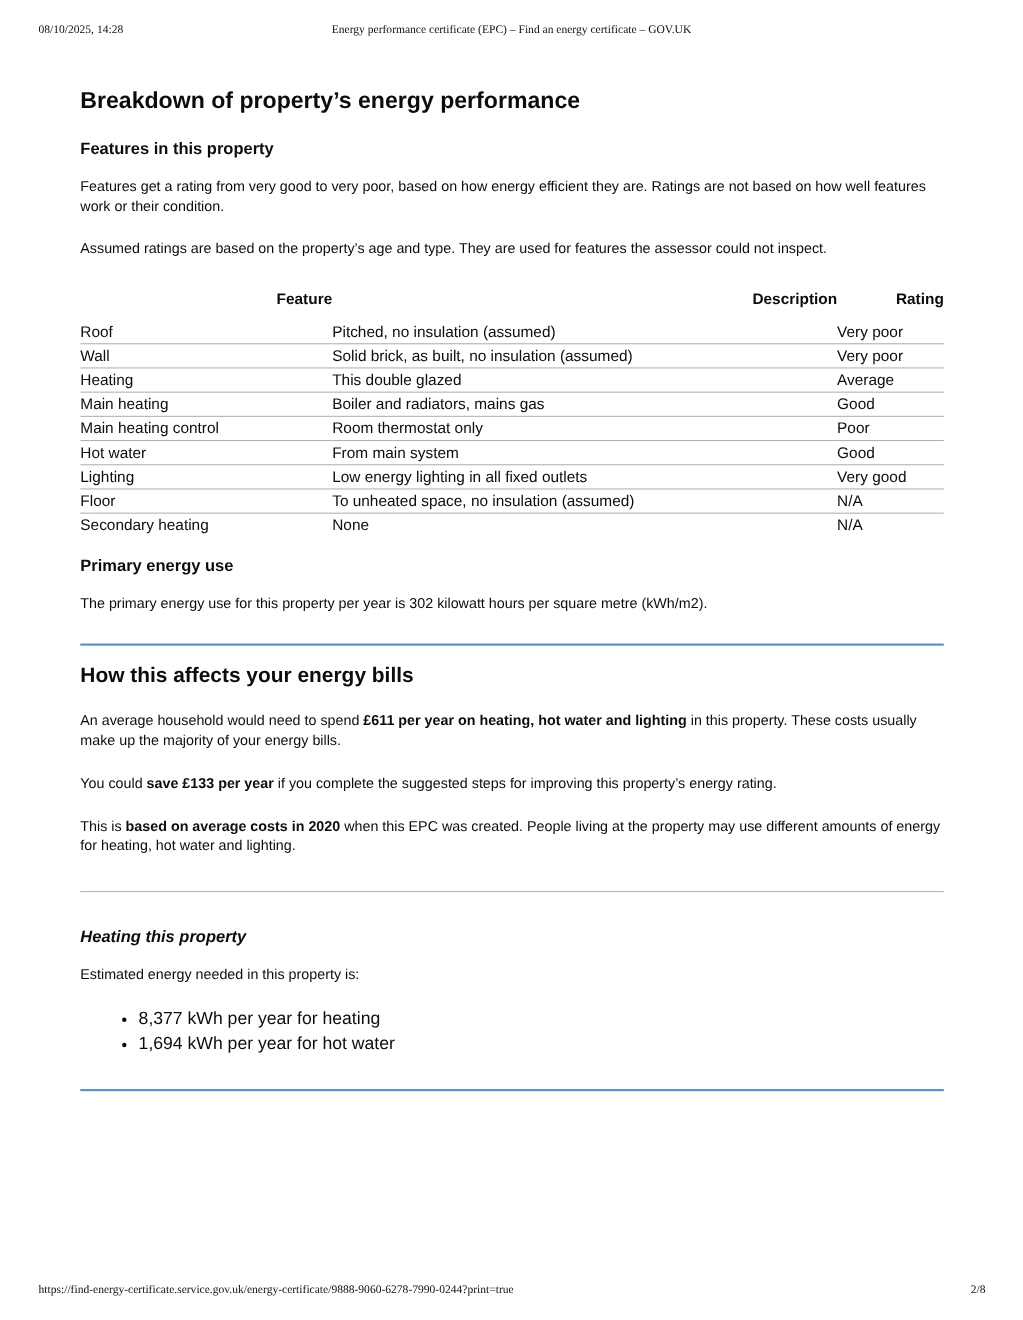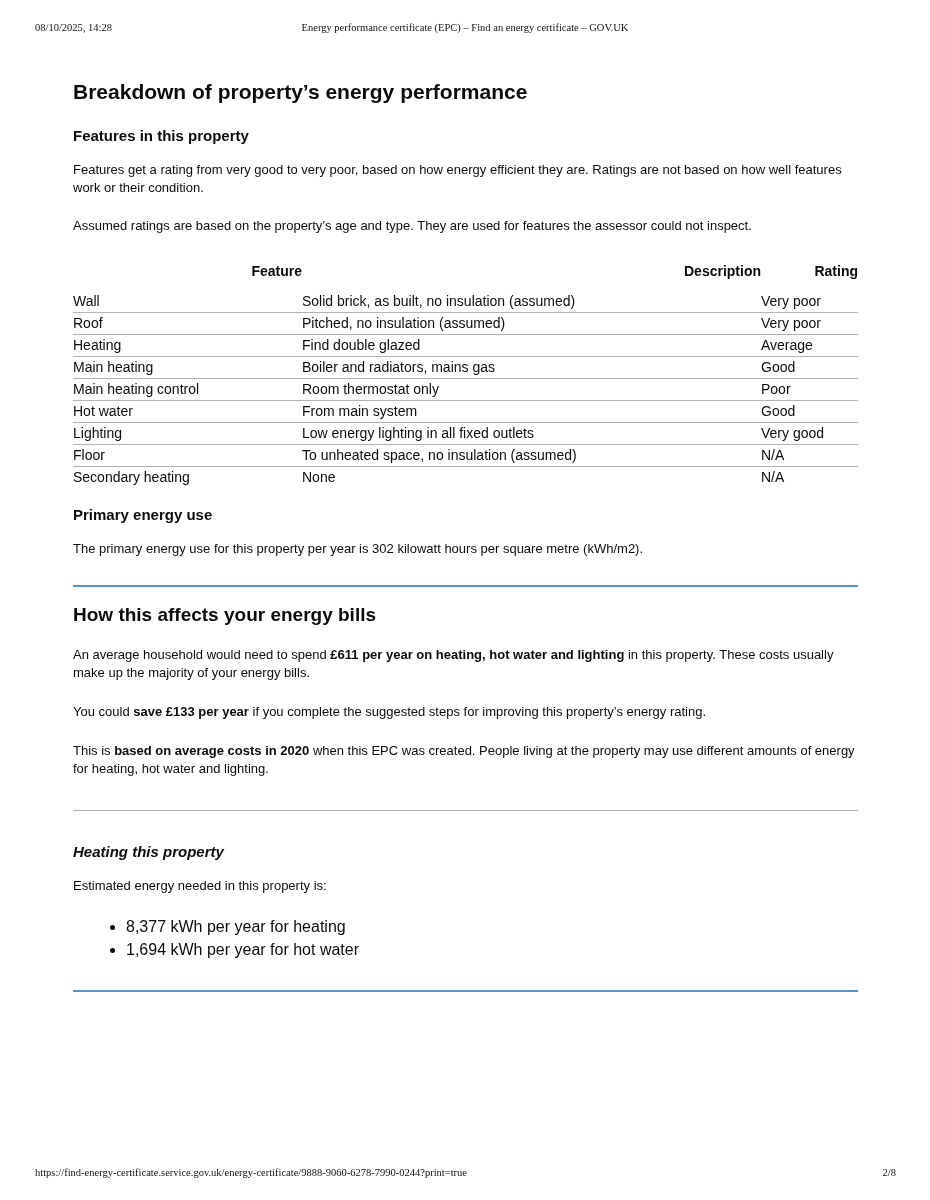--- a/index.html
+++ b/index.html
@@ -135,32 +135,32 @@
   <table>
     <thead>
       <tr>
         <th class="col-feature">Feature</th>
         <th class="col-desc">Description</th>
         <th>Rating</th>
       </tr>
     </thead>
     <tbody>
       <tr>
+        <td>Roof</td>
+        <td>Pitched, no insulation (assumed)</td>
+        <td>Very poor</td>
+      </tr>
+      <tr>
         <td>Wall</td>
         <td>Solid brick, as built, no insulation (assumed)</td>
         <td>Very poor</td>
       </tr>
       <tr>
-        <td>Roof</td>
-        <td>Pitched, no insulation (assumed)</td>
-        <td>Very poor</td>
-      </tr>
-      <tr>
         <td>Heating</td>
-        <td>Find double glazed</td>
+        <td>This double glazed</td>
         <td>Average</td>
       </tr>
       <tr>
         <td>Main heating</td>
         <td>Boiler and radiators, mains gas</td>
         <td>Good</td>
       </tr>
       <tr>
         <td>Main heating control</td>
         <td>Room thermostat only</td>

